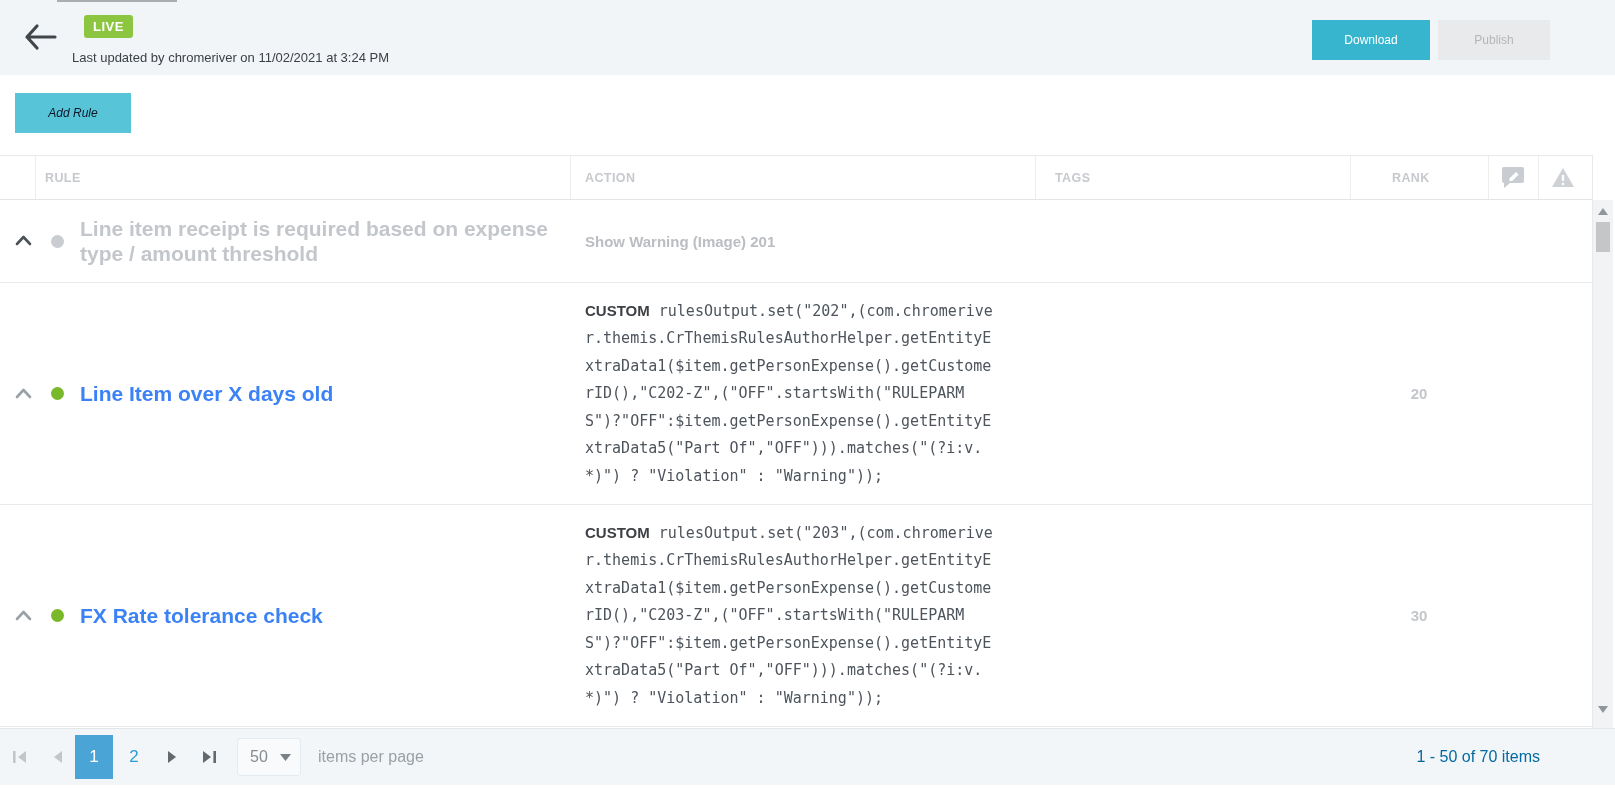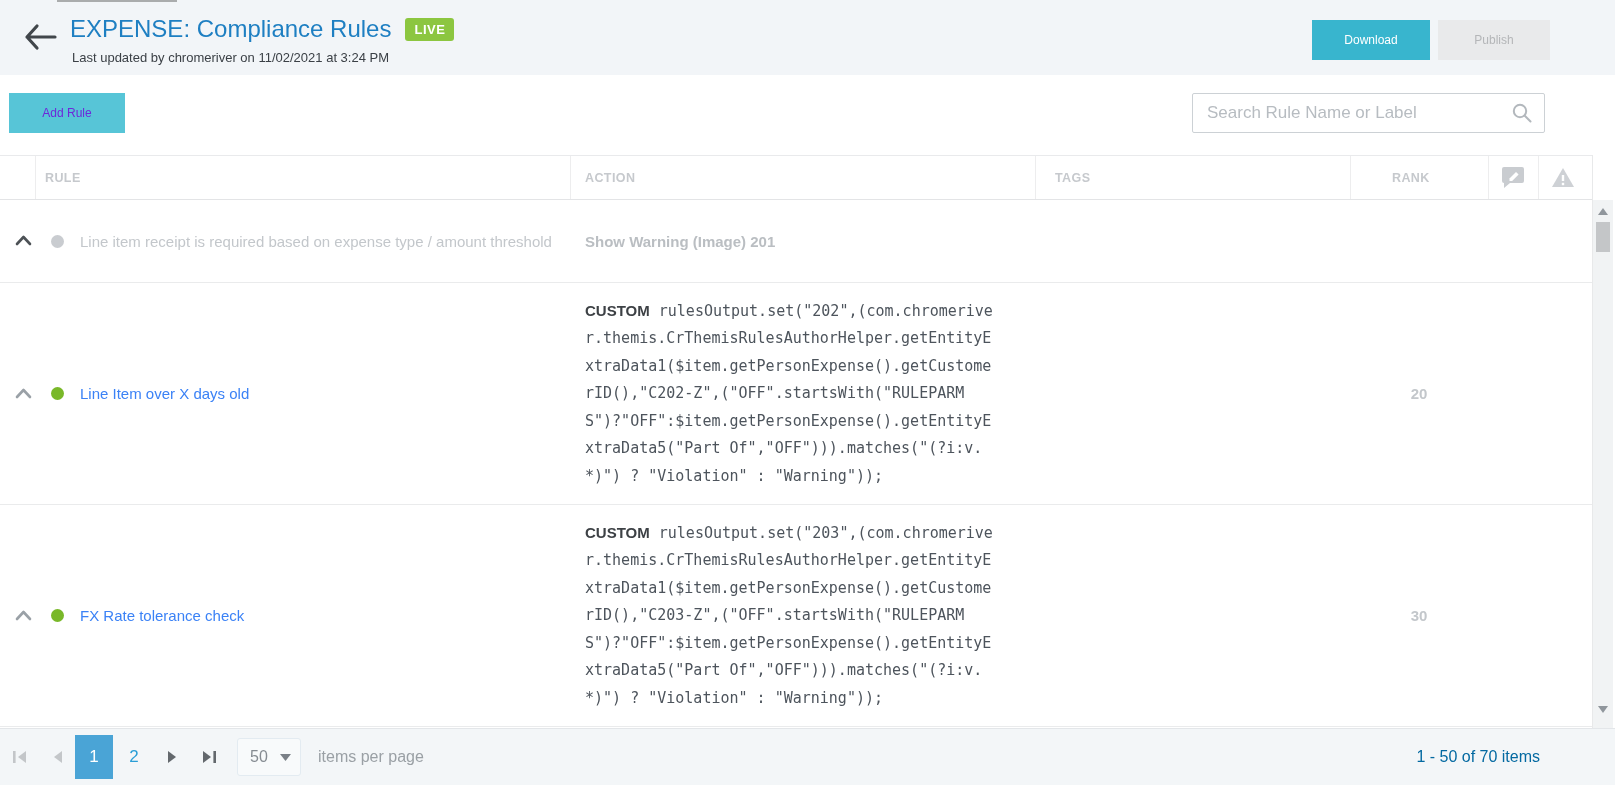--- a/index.html
+++ b/index.html
@@ -14,21 +14,21 @@
   .back-btn { position:absolute; left:22px; top:22px; width:36px; height:30px; cursor:pointer; }
   .title-row { position:absolute; left:70px; top:15px; display:flex; align-items:center; }
   .page-title { font-size:24px; color:#1e7fc2; }
   .live-badge { margin-left:14px; background:#8cc640; color:#fff; font-size:13px; font-weight:bold;
     letter-spacing:.5px; padding:4px 9px; border-radius:3px; }
   .subtitle { position:absolute; left:72px; top:50px; font-size:13px; color:#3b4046; }
   .btn { display:flex; align-items:center; justify-content:center; font-size:12px; border-radius:0; cursor:pointer; }
   .download-btn { position:absolute; left:1312px; top:20px; width:118px; height:40px; background:#38b5ce; color:#fff; }
   .publish-btn { position:absolute; left:1438px; top:20px; width:112px; height:40px; background:#e9eaeb; color:#b4b6b8; cursor:default; }
   
-  .add-rule-btn { position:absolute; left:9px; top:93px; width:116px; height:40px; background:#57c5d7; color:#6d28d9; }
+  .add-rule-btn { position:absolute; left:15px; top:93px; width:116px; height:40px; background:#57c5d7; color:#0f172a;font-style:italic; }
   .search-box { position:absolute; left:1192px; top:93px; width:353px; height:40px; background:#fff;
     border:1px solid #ccd1d5; border-radius:2px; display:flex; align-items:center; }
   .search-box input { flex:1; border:none; outline:none; background:transparent; font-family:"Liberation Sans",sans-serif;
     font-size:17px; color:#5a6066; padding-left:14px; }
   .search-box input::placeholder { color:#b7bcc1; opacity:1; }
   .search-icon { width:22px; height:22px; margin-right:11px; }
   
   .grid-header { position:absolute; left:0; top:155px; width:1592px; height:45px; background:#fff;
     border-top:1px solid #e9eaec; border-bottom:1px solid #e3e4e6; }
   .col-label { position:absolute; top:0; height:100%; display:flex; align-items:center;
@@ -40,21 +40,21 @@
   
   .rows-viewport { position:absolute; left:0; top:200px; width:1592px; height:528px; overflow:hidden; background:#fff; }
   .rule-row { position:relative; width:100%; border-bottom:1px solid #eaebec; }
   .row-1 { height:83px; } .row-2 { height:222px; } .row-3 { height:222px; }
   .cell { position:absolute; top:0; bottom:0; display:flex; align-items:center; }
   .chevron-cell { left:12px; width:22px; justify-content:center; cursor:pointer; }
   .dot-cell { left:50px; width:14px; justify-content:center; }
   .status-dot { width:13px; height:13px; border-radius:50%; }
   .dot-active { background:#79b829; }
   .dot-inactive { background:#c9ccd0; }
-  .name-cell { left:80px; width:490px; font-size:15px; font-weight:normal; line-height:25px; }
+  .name-cell { left:80px; width:490px; font-size:21px; font-weight:bold; line-height:25px; }
   .name-muted { color:#c3c7cb; }
   .name-dark { color:#3b82f6; }
   .action-cell { left:585px; width:440px; }
   .action-muted { font-size:15px; font-weight:bold; color:#babec2; }
   .code-block { white-space:pre; font-family:"DejaVu Sans Mono", monospace; font-size:15px; line-height:27.5px; color:#4d545c; }
   .code-block .custom-kw { font-family:"Liberation Sans", sans-serif; font-weight:bold; font-size:15px; color:#3d4145; }
   .rank-cell { left:1350px; width:138px; justify-content:center; font-size:15px; font-weight:bold; color:#c3c7cb; }
   
   .grid-right-border { position:absolute; left:1592px; top:155px; width:1px; height:573px; background:#e8e9ea; }
   .scroll-track { position:absolute; left:1593px; top:200px; width:20px; height:528px; background:#f1f3f4; }
@@ -84,38 +84,28 @@
   <div class="topbar">
     <div class="edge-artifact"></div>
     <div class="back-btn">
       <span>
         <svg width="36" height="30" viewBox="0 0 36 30">
             <path d="M15 4 L5 15 L15 26 M5 15 H33" stroke="#41464b" stroke-width="3.2" fill="none" stroke-linecap="round" stroke-linejoin="round"></path>
           </svg>
       </span>
     </div>
     <div class="title-row">
-      <span class="page-title">EXPENSE: Compliance Rules</span>
       <span class="live-badge">LIVE</span>
     </div>
     <div class="subtitle">Last updated by chromeriver on 11/02/2021 at 3:24 PM</div>
     <div class="btn download-btn">Download</div>
     <div class="btn publish-btn">Publish</div>
   </div>
 
   <div class="btn add-rule-btn">Add Rule</div>
-  <div class="search-box">
-    <input type="text" placeholder="Search Rule Name or Label" style="">
-    <span class="search-icon">
-      <svg width="22" height="22" viewBox="0 0 22 22">
-          <circle cx="9" cy="9" r="6.2" stroke="#b3b8bd" stroke-width="2" fill="none"></circle>
-          <line x1="13.8" y1="13.8" x2="19.5" y2="19.5" stroke="#b3b8bd" stroke-width="2" stroke-linecap="round"></line>
-        </svg>
-    </span>
-  </div>
 
   <div class="grid-header">
     <div class="vline" style="left:35px"></div>
     <div class="vline" style="left:570px"></div>
     <div class="vline" style="left:1035px"></div>
     <div class="vline" style="left:1350px"></div>
     <div class="vline" style="left:1488px"></div>
     <div class="vline" style="left:1538px"></div>
     <div class="col-label hl-rule">RULE</div>
     <div class="col-label hl-action">ACTION</div>

